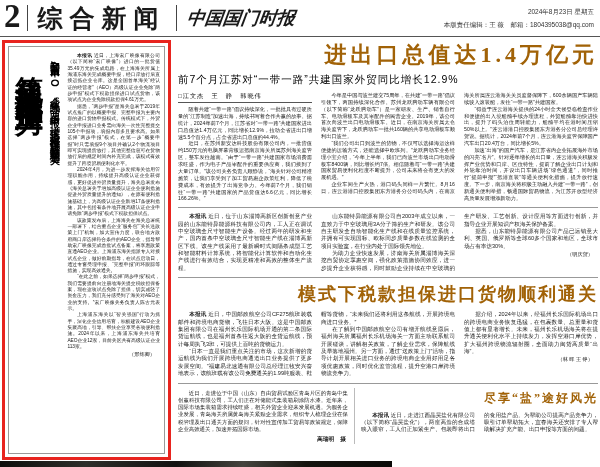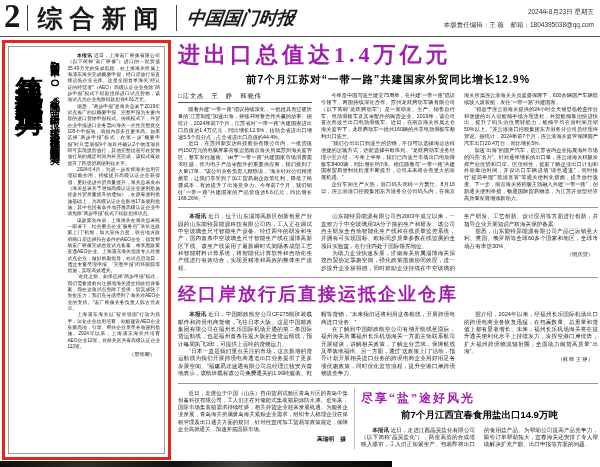--- a/index.html
+++ b/index.html
@@ -28,23 +28,23 @@
            letter-spacing:3px;font-family:"Liberation Serif","DejaVu Serif",serif;color:#000}
   .f-sub{writing-mode:vertical-rl;font-size:10px;font-weight:bold;letter-spacing:2px;
          margin:0 4px;color:#000}
   .f-body{flex:1;font-size:4.8px;line-height:1.32;text-align:justify;overflow:hidden;
           padding-left:2px;color:#222}
   .f-body p{text-indent:2em}
   .end-byline{text-align:right;font-size:5.2px;padding-right:5px;margin-top:1px}
 
   
   .right{position:absolute;left:178px;top:40px;width:420px}
-  .right h2{text-align:left;font-weight:900;color:#a21caf;
+  .right h2{text-align:right;font-weight:900;color:#a16207;
             font-family:"Liberation Serif","DejaVu Serif",serif}
-  .right h3{text-align:center;font-weight:bold;color:#000}
+  .right h3{font-weight:normal;color:#000}
   .a1 h2{font-size:22px;letter-spacing:4px}
   .a1 h3{font-size:10.5px;margin-top:3px;letter-spacing:1px}
   .a2 h2,.a3 h2{font-size:18px;letter-spacing:2px;margin-top:2px}
   .bodycols{column-gap:9px;text-align:justify;margin-top:5px;color:#222;overflow:hidden}
   .body3{column-count:3;font-size:5.2px;line-height:1.32}
   .body3b{column-count:3;font-size:5.6px;line-height:1.32}
   .body2{column-count:2;font-size:5.6px;line-height:1.32}
   .bodycols p{text-indent:2em}
   .byline-top{font-size:6.2px;border-bottom:1px solid #555;padding-bottom:2px;
               margin-bottom:3px;letter-spacing:1px;color:#111}
@@ -128,21 +128,21 @@
             <p>为助力企业快速发展，济南海关所属淄博海关深挖自贸协定享惠空间，强化政策措施协同效应，进一步提升企业获得感，同时鼓励企业持续在中空玻璃的生产研发、工艺创新、设计应用等方面进行创新，并指导企业开展知识产权海关保护备案。</p>
             <p>据悉，山东能特异能源有限公司产品已远销意大利、英国、俄罗斯等全球60多个国家和地区，全球市场占有率达30%。</p>
           </div>
         <div class="end-byline">（明庆贺）</div>
       </div>
     </article>
 
     <hr class="sep">
 
     <article class="a3">
-      <h2>经口岸放行后直接运抵企业仓库</h2>
+      <h2>模式下税款担保进口货物顺利通关</h2>
       <div class="bodycols body3b">
         <div>
             <p><b>本报讯</b> 近日，中国邮政航空公司CF275航班装载邮件和跨境电商货物，飞往日本大阪。这是中国邮政集团有限公司在福州长乐国际机场开通的第二条国际货运航线，也是福州首条往返大阪的全货运航线，预计每周执飞3班，可提供上百吨的货物运力。</p>
             <p>“日本一直是我们重点关注的市场，这次新增的货运航线为我们开展跨境电商通道出口业务提供了更多发展空间。”福建易北速通有限公司总经理江牧安兴奋地表示，该航班载有该公司免费通关的1.99吨服装、鞋帽等货物，“未来我们还将利用这条航线，开展跨境电商进口业务。”</p>
             <p>在了解到中国邮政航空公司有增开航线意愿后，福州海关所属福州长乐机场海关一方面主动联系航司开展磋谈，讲解相关政策，了解企业需求，保障航线及早落地福州。另一方面，通过“送政策上门”活动，指导计划开展相关进口业务的跨境电商企业用好用足各项优惠政策，同时优化监管流程，提升空港口岸跨境物流竞争力。</p>
             <p>据介绍，2024年以来，经福州长乐国际机场出口的跨境电商业务恢复迅猛，在包裹数量、总重量和货值上都有显著增长。未来，福州长乐机场海关将在提升通关便利化水平上持续发力，发挥空港口岸优势，扩大福州跨境物流辐射圈，全面助力闽货高质量“出海”。</p>
           </div>
         <div class="end-byline">（林 晖 王 铮）</div>
       </div>
     </article>
@@ -150,21 +150,20 @@
     <hr class="sep">
 
     <div class="bottom">
       <div class="caption-wrap">
         <p class="cap">近日，走进位于中国（山东）自由贸易试验区青岛片区的青岛中集创赢科技有限公司，工人们正在对储能式集装箱刷涂防水漆。近年来，国际市场集装箱需求持续旺盛，相关外贸企业迎来发展机遇。为服务企业发展，青岛海关所属黄岛海关紧贴企业需求，组织专人梳理企业在保税管理及出口通关方面的疑问，针对性宣传加工贸易等政策规定，保障企业高效通关，加速开拓国际市场。</p>
         <div class="credit">高瑞明　摄</div>
       </div>
       <div class="vdiv"></div>
       <article class="a4">
         <h2>尽享“盐”途好风光</h2>
-        <h3>前7个月江西宜春食用盐出口14.9万吨</h3>
         <div class="bodycols body2">
           <div>
               <p><b>本报讯</b> 近日，走进江西晶昊盐化有限公司（以下简称“晶昊盐化”），两座高耸的合成塔映入眼帘，工人们正加紧生产、包装即将出口的食用盐产品。为帮助公司提高产品竞争力，吸引订单帮助拓大，宜春海关还安排了专人帮助解决扩充产能、出口申报等方面的问题。</p>
             </div>
         </div>
       </article>
     </div>
 
   </section>
 

